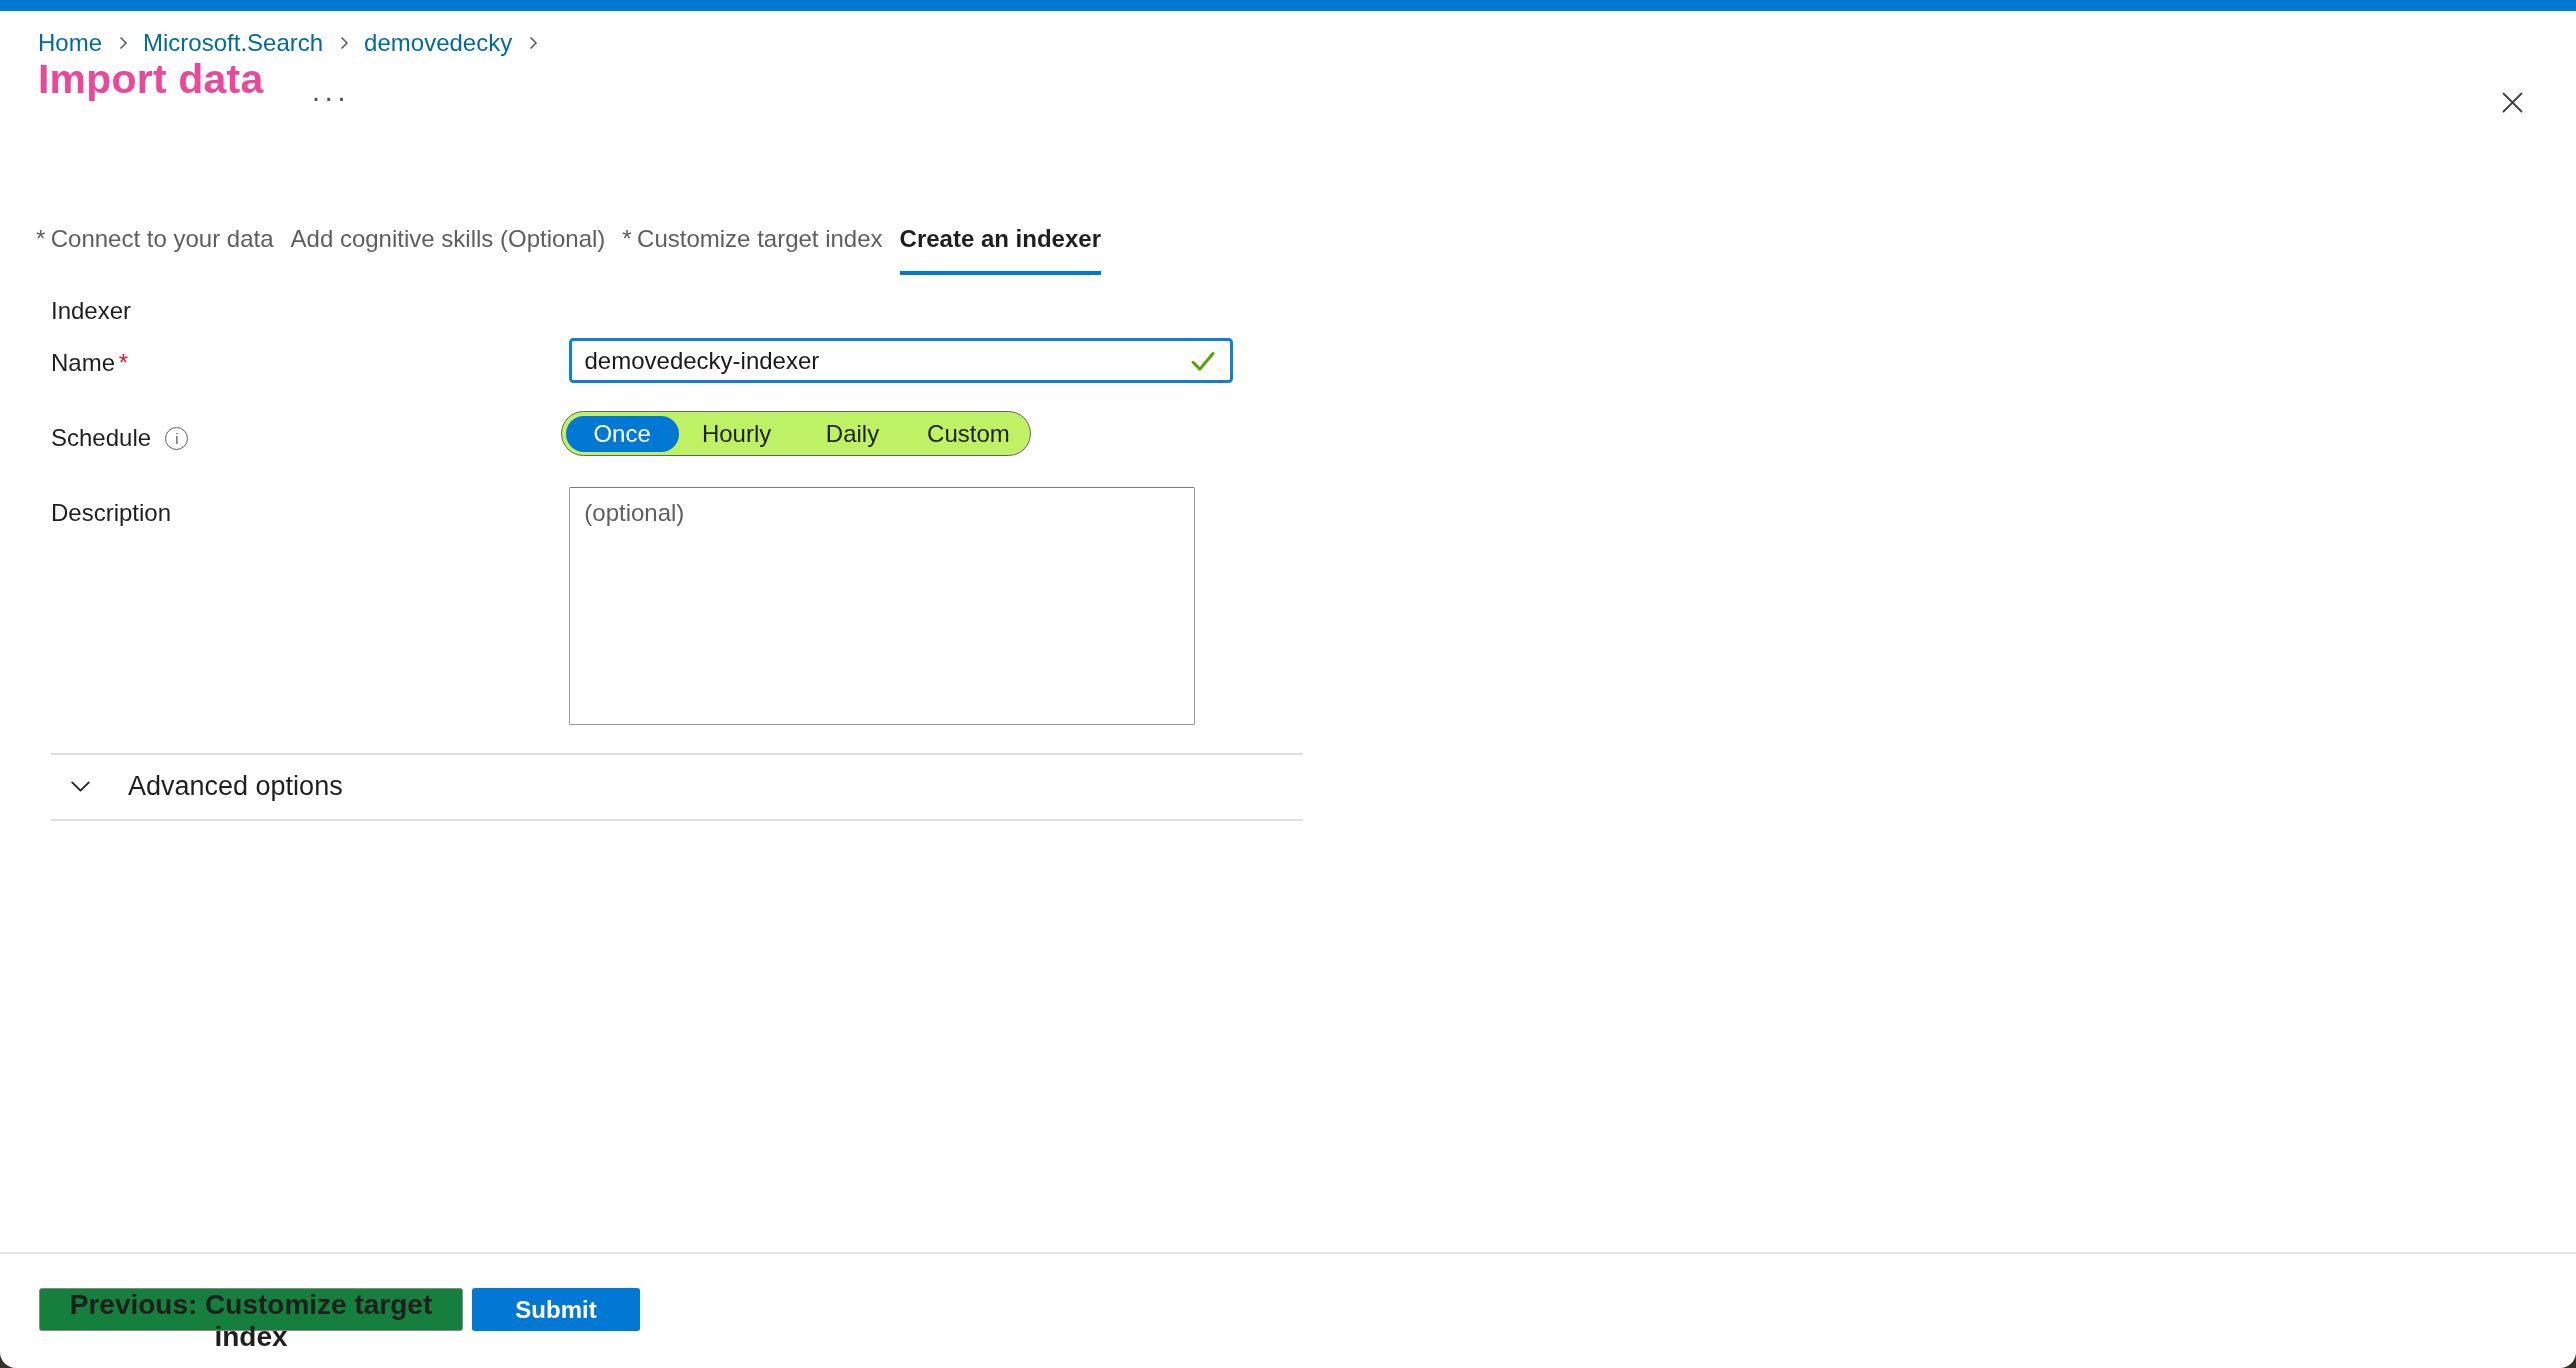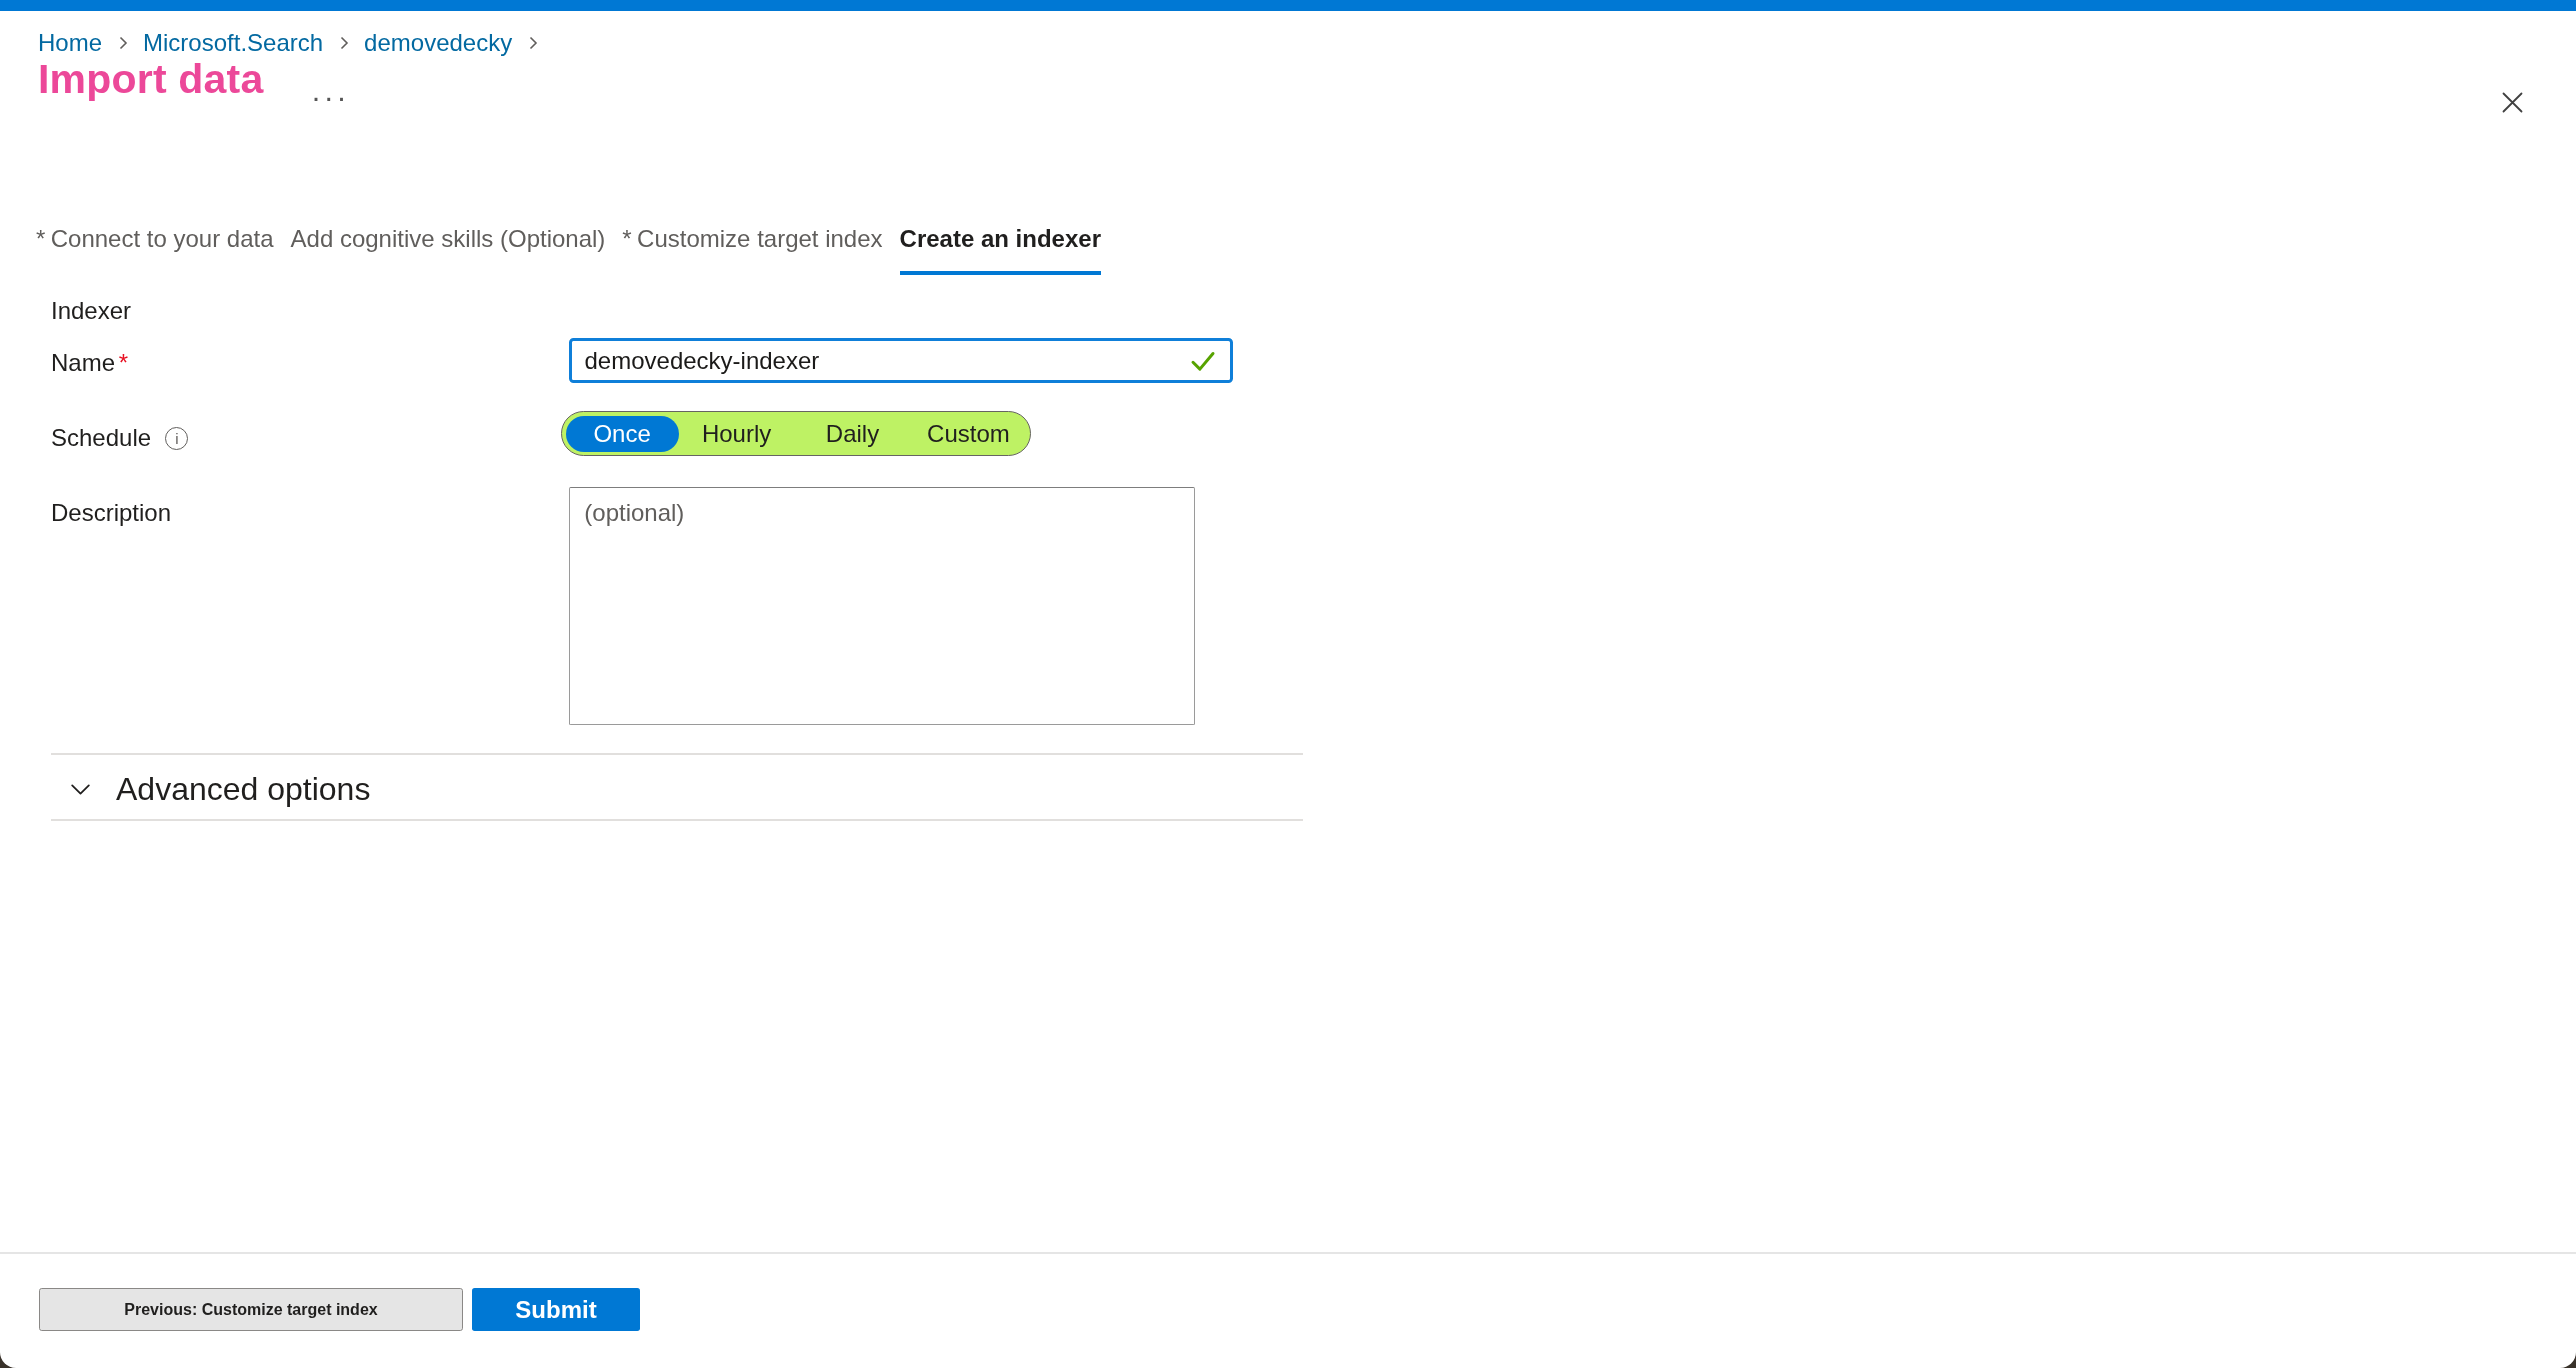--- a/index.html
+++ b/index.html
@@ -117,28 +117,28 @@
   .description-area::placeholder { color:#605e5c; opacity:1; }
   
   .divider { position:absolute; left:51px; width:1252px; height:1.8px; background:#e1dfdd; }
   .divider-top { top:753px; }
   .divider-bottom { top:819px; }
   .advanced-row {
     position:absolute; top:771px; left:68px;
     display:flex; align-items:center; gap:23px; cursor:pointer;
   }
   .advanced-row .chev { display:flex; align-items:center; color:#201f1e; }
-  .advanced-label { font-size:32px; color:#201f1e; }
+  .advanced-label { font-size:27px; color:#201f1e;margin-left:12px; }
   
   .footer-divider { position:absolute; top:1252px; left:0; width:2576px; height:1.8px; background:#e5e5e5; }
   .btn-previous {
     position:absolute; top:1288px; left:39px; width:424px; height:43px;
-    background:#e5e5e5; border:1.8px solid #8a8886; border-radius:2.7px;
-    font-family:"Liberation Sans", sans-serif;
-    font-size:16px; font-weight:700; color:#201f1e;
+    background:#15803d; border:1.8px solid #8a8886; border-radius:2.7px;
+    font-family:"Liberation Sans", sans-serif;
+    font-size:28px; font-weight:700; color:#201f1e;
     cursor:pointer;
   }
   .btn-submit {
     position:absolute; top:1288px; left:472px; width:168px; height:43px;
     background:#0078d4; border:none; border-radius:2.7px;
     font-family:"Liberation Sans", sans-serif;
     font-size:24px; font-weight:700; color:#ffffff;
     cursor:pointer;
   }
 </style>

